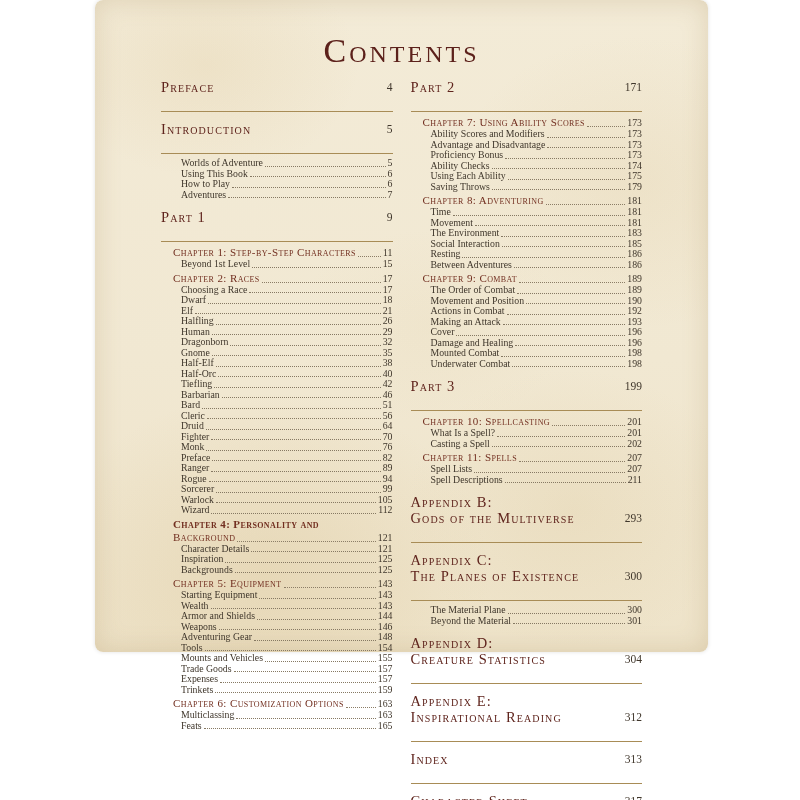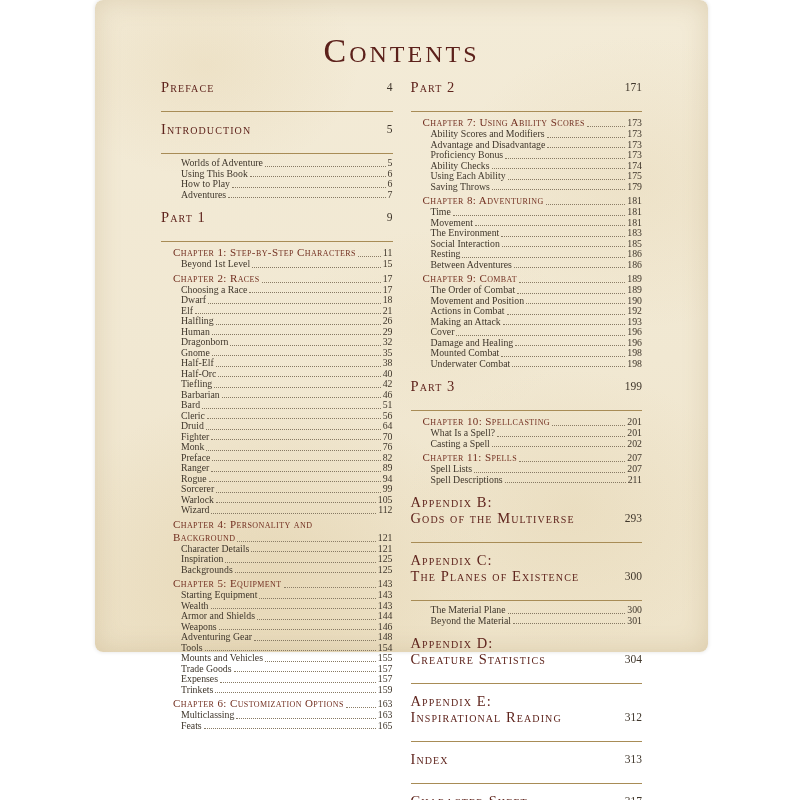--- a/index.html
+++ b/index.html
@@ -76,21 +76,21 @@
     line-height:13px;
     letter-spacing:0.4px;
     margin-top:2px;
     margin-left:12px;
     align-items:flex-end;
   }
   .row.chapter .pg {
     font-variant:normal; letter-spacing:0;
     font-size:9.8px; color:#3f362b;
   }
-  .row.chapter-line1 { margin-bottom:0; }
+  .row.chapter-line1 { margin-bottom:0;font-weight:bold; }
   .row.chapter-line2 { margin-top:0; }
 
   
   .row.entry {
     font-size:9.8px;
     line-height:10.5px;
     color:#3f362b;
     margin-left:20px;
   }
   .row.entry .lead { border-bottom:1px dotted #867963; margin-bottom:2px; }

